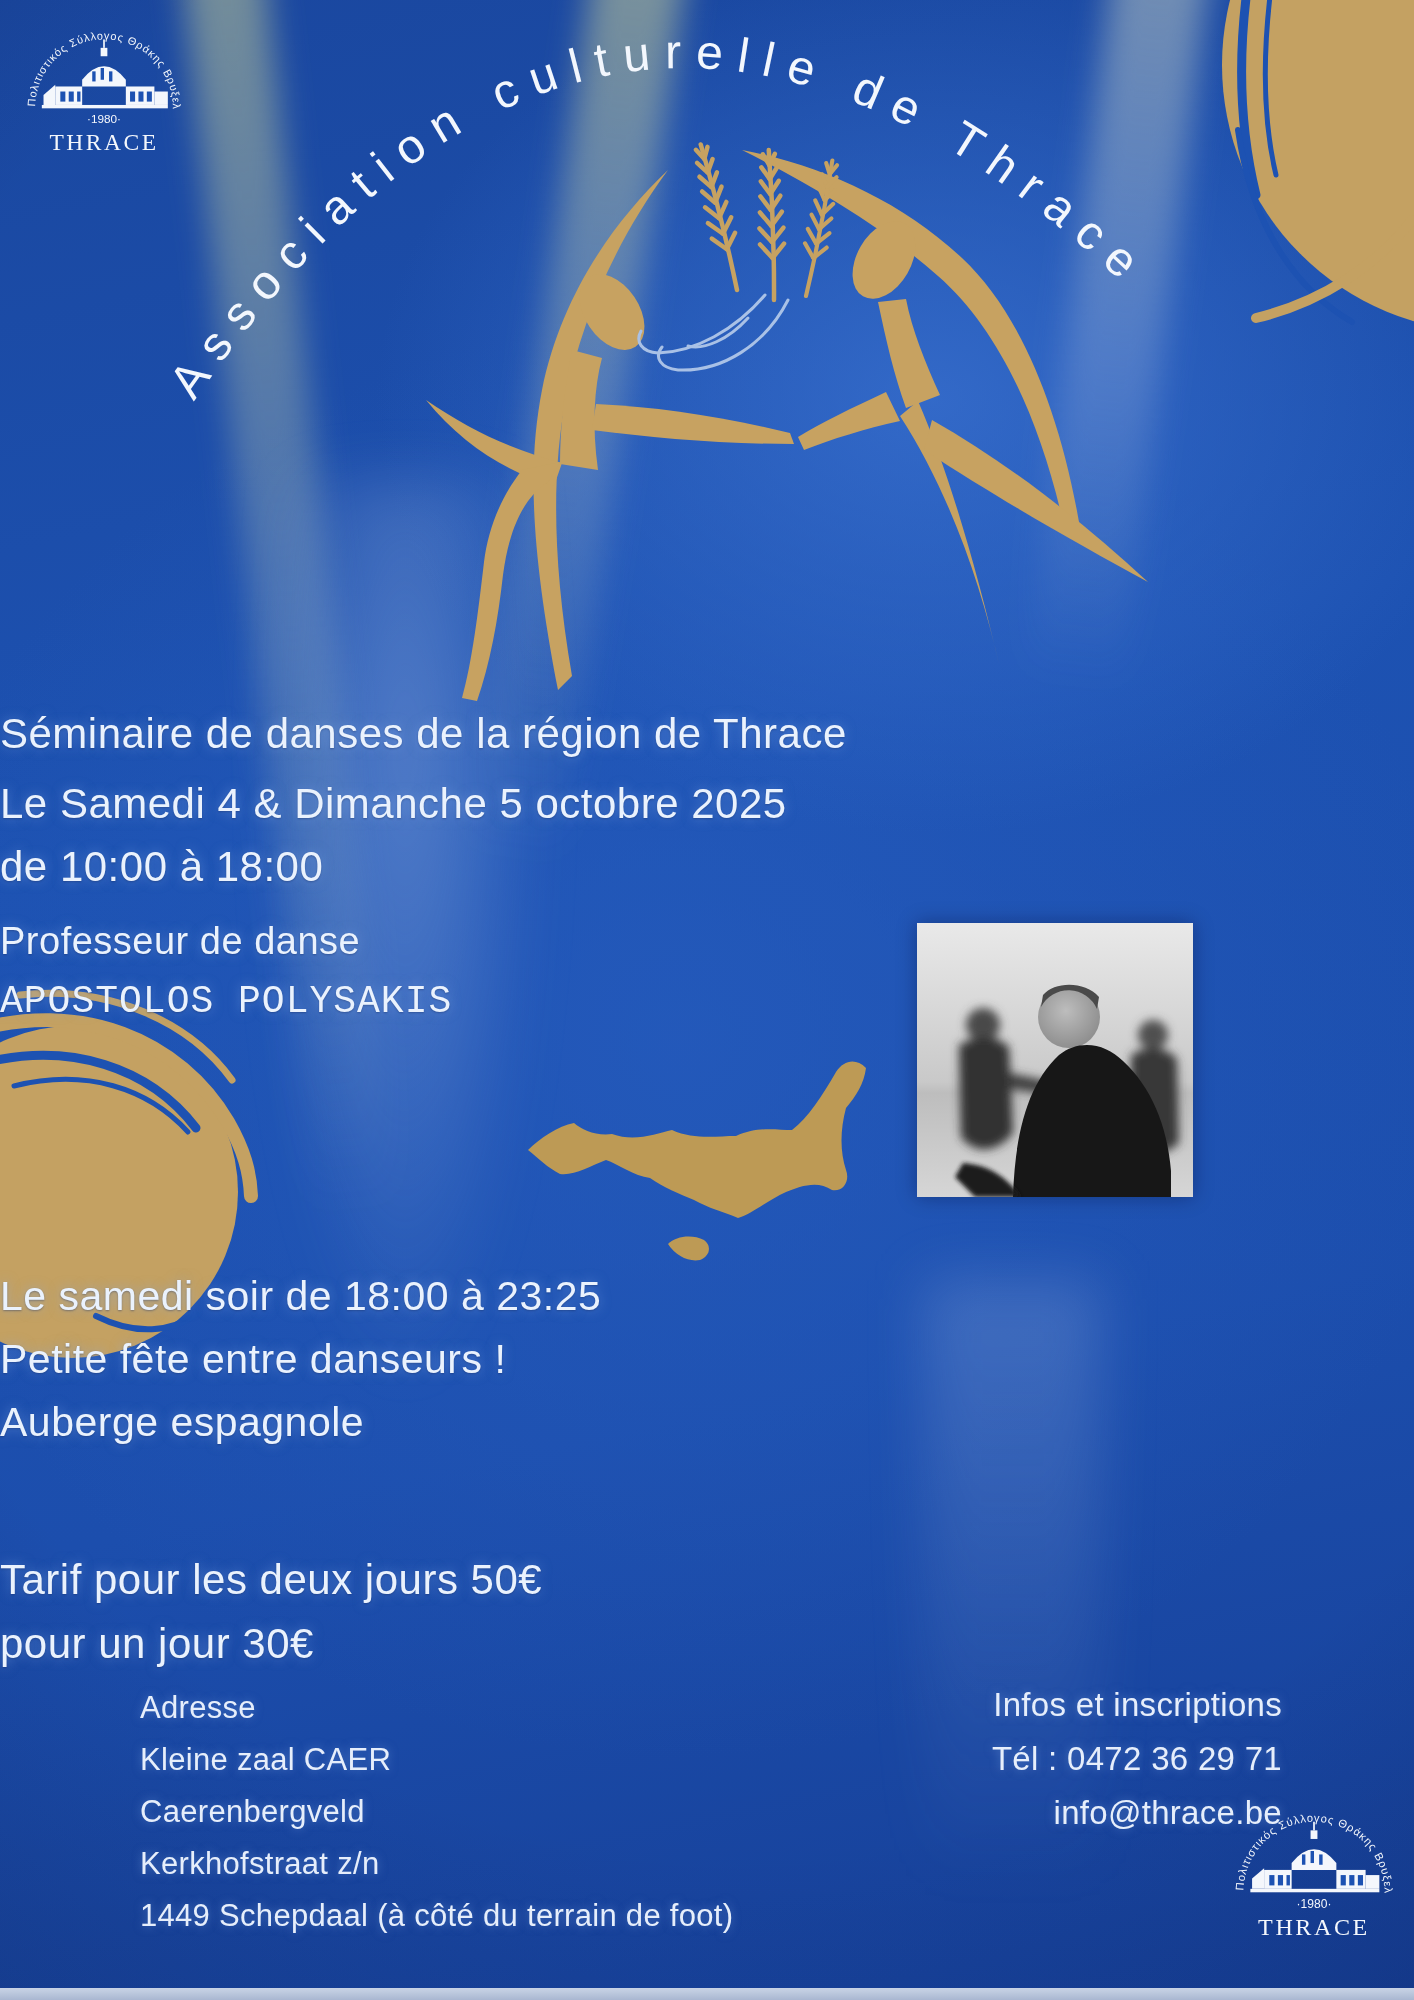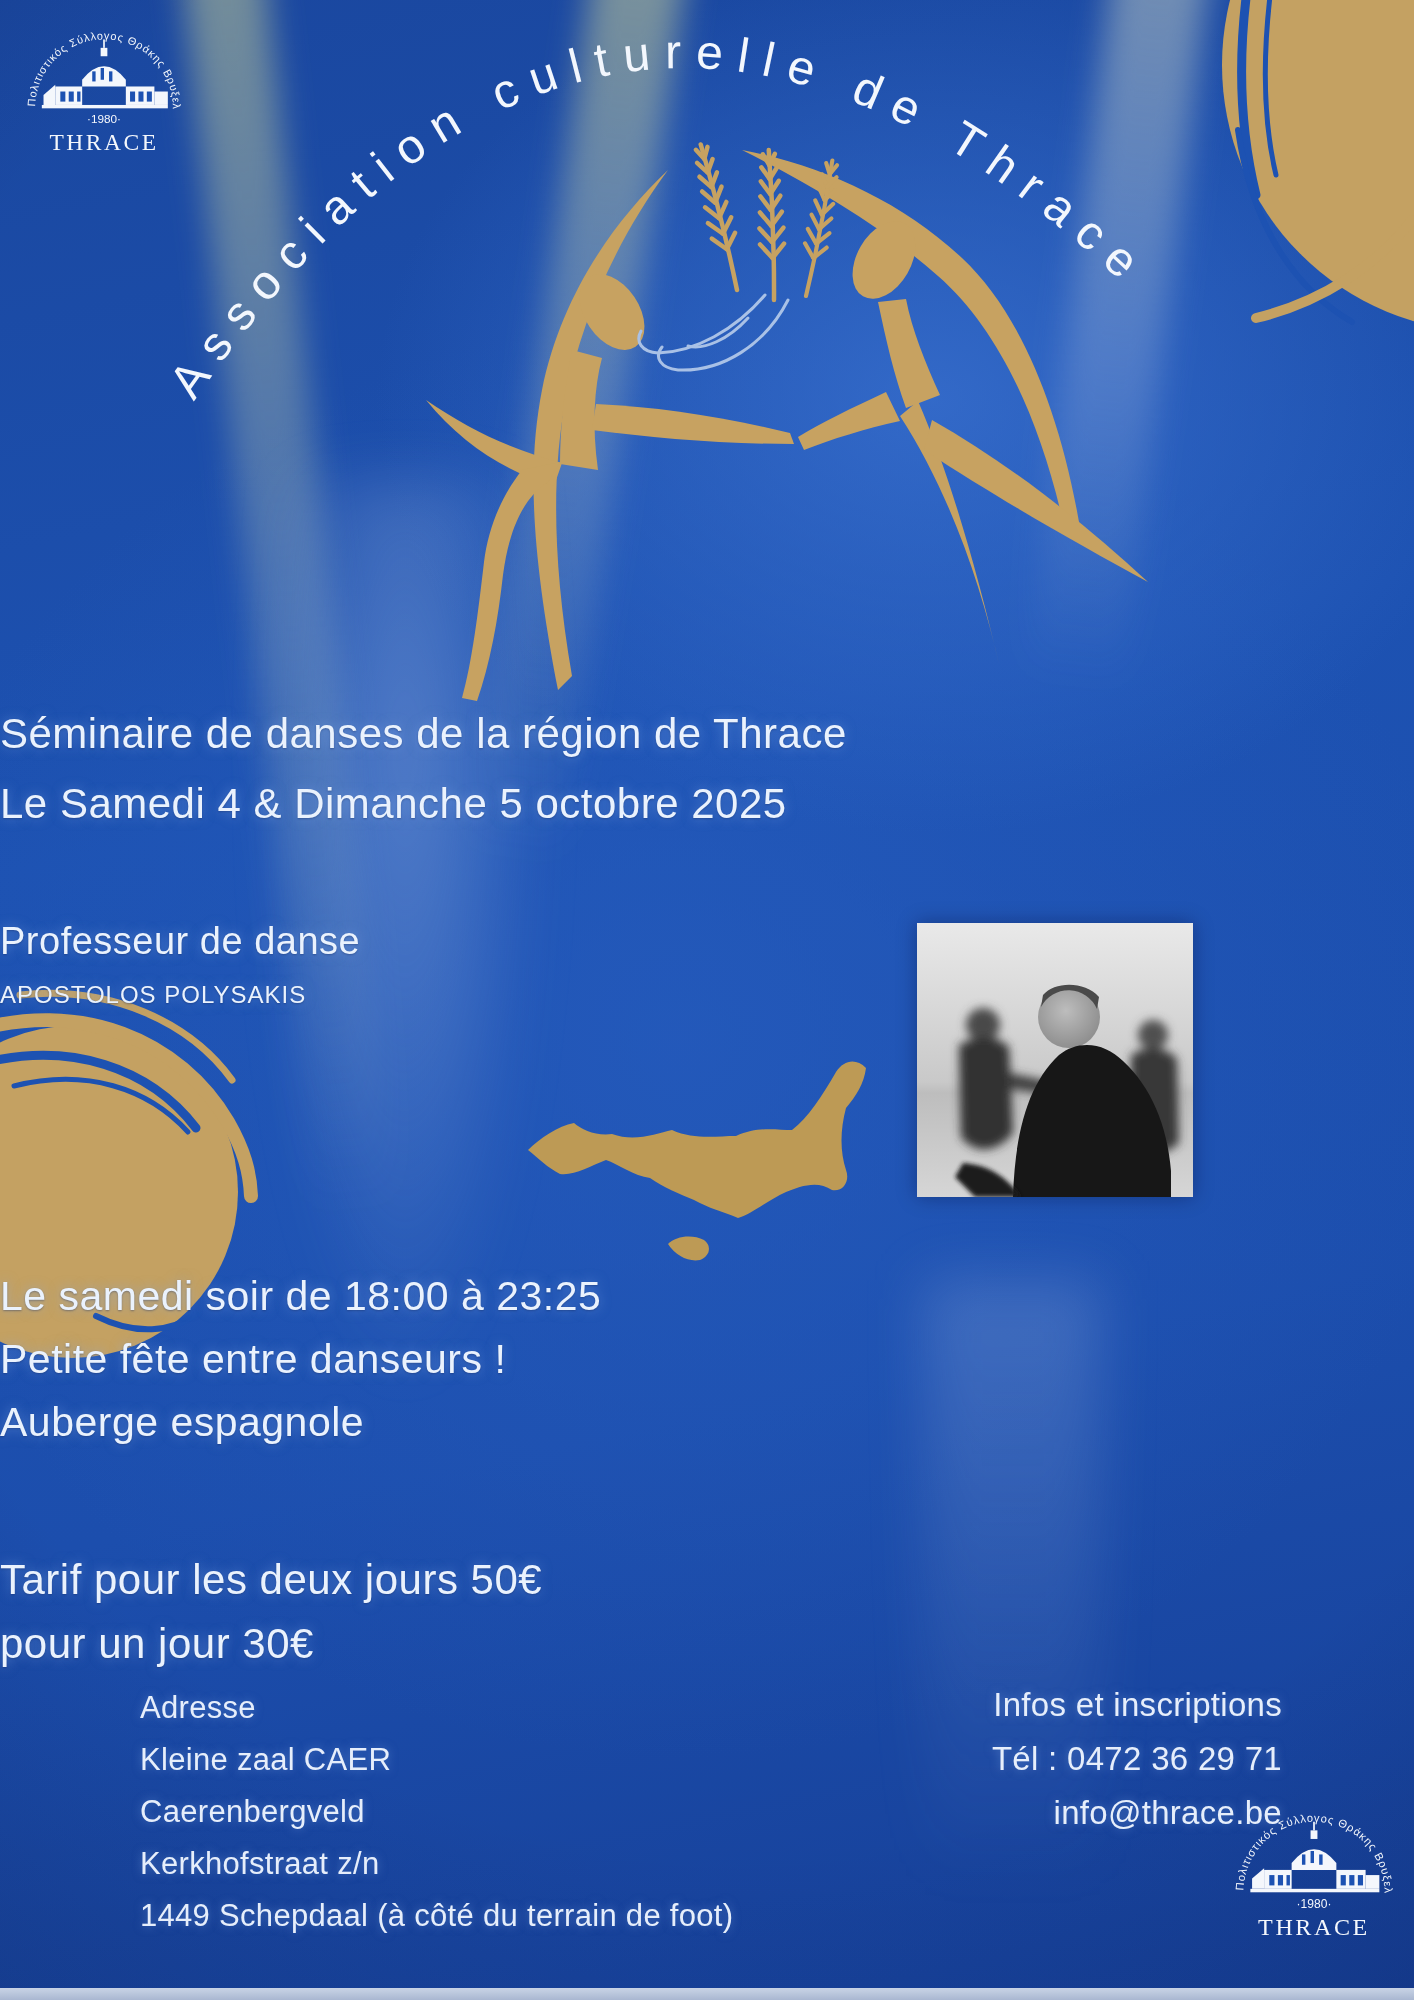--- a/index.html
+++ b/index.html
@@ -24,21 +24,21 @@
                  background:linear-gradient(to bottom, rgba(196,212,238,.2), rgba(196,212,238,0) 85%); }
   .vignette { position:absolute; inset:0; pointer-events:none;
               background:radial-gradient(ellipse 120% 92% at 52% 42%, rgba(0,0,0,0) 55%, rgba(8,20,62,.38) 100%); }
 
   svg.art { position:absolute; left:0; top:0; }
 
   .t { position:absolute; left:0; width:1414px; text-align:left; color:#eaf2fd;
        font-size:42px; letter-spacing:.5px; line-height:1.05;
        text-shadow:0 0 12px rgba(128,168,232,.55), 0 1px 2px rgba(12,30,80,.4); }
   .t.prof { width:1040px; font-size:38px; }
-  .t.caps { width:1040px; font-size:24px; letter-spacing:1px; }
+  .t.caps { width:1040px; font-size:38px; letter-spacing:1px;font-family:Liberation Mono, monospace; }
   .t.evening { font-size:41px; }
   .addr { position:absolute; left:140px; text-align:left; color:#e6eefb; font-size:31px;
           letter-spacing:.3px; text-shadow:0 0 10px rgba(128,168,232,.5); }
   .contact { position:absolute; right:132px; color:#e6eefb; font-size:33px;
              letter-spacing:.3px; text-shadow:0 0 10px rgba(128,168,232,.5); }
 
   .photo { position:absolute; left:917px; top:923px; width:276px; height:274px; overflow:hidden;
            box-shadow:0 0 18px rgba(0,10,40,.35); }
 
   .bottom-bar { position:absolute; left:0; bottom:0; width:1414px; height:12px;
@@ -228,20 +228,21 @@
         <circle cx="152" cy="94" r="31" fill="url(#skin)"></circle>
         <path d="M 124,84 A 31,31 0 0 1 180,86 L 182,74 C 168,58 138,58 126,72 Z" fill="#4a4a4a"></path>
         <path d="M 96,274 C 98,212 110,162 142,132 C 162,116 188,120 206,138 C 234,164 250,202 254,248 L 254,274 Z" fill="#171717"></path>
         <path d="M 104,274 C 88,252 70,242 46,240 L 38,254 L 58,274 Z" fill="#1c1c1c" filter="url(#blur2)"></path>
       </g>
     </svg>
   </div>
 
   <div class="t" style="top:712px">Séminaire de danses de la région de Thrace</div>
   <div class="t" style="top:782px">Le Samedi 4 &amp; Dimanche 5 octobre 2025</div>
+  <div class="t" style="top:845px">de 10:00 à 18:00</div>
 
   <div class="t prof" style="top:922px">Professeur de danse</div>
   <div class="t caps" style="top:982px">APOSTOLOS POLYSAKIS</div>
 
   <div class="t evening" style="top:1275px">Le samedi soir de 18:00 à 23:25</div>
   <div class="t evening" style="top:1338px">Petite fête entre danseurs !</div>
   <div class="t evening" style="top:1401px">Auberge espagnole</div>
 
   <div class="t" style="top:1558px">Tarif pour les deux jours 50€</div>
   <div class="t" style="top:1622px">pour un jour 30€</div>

